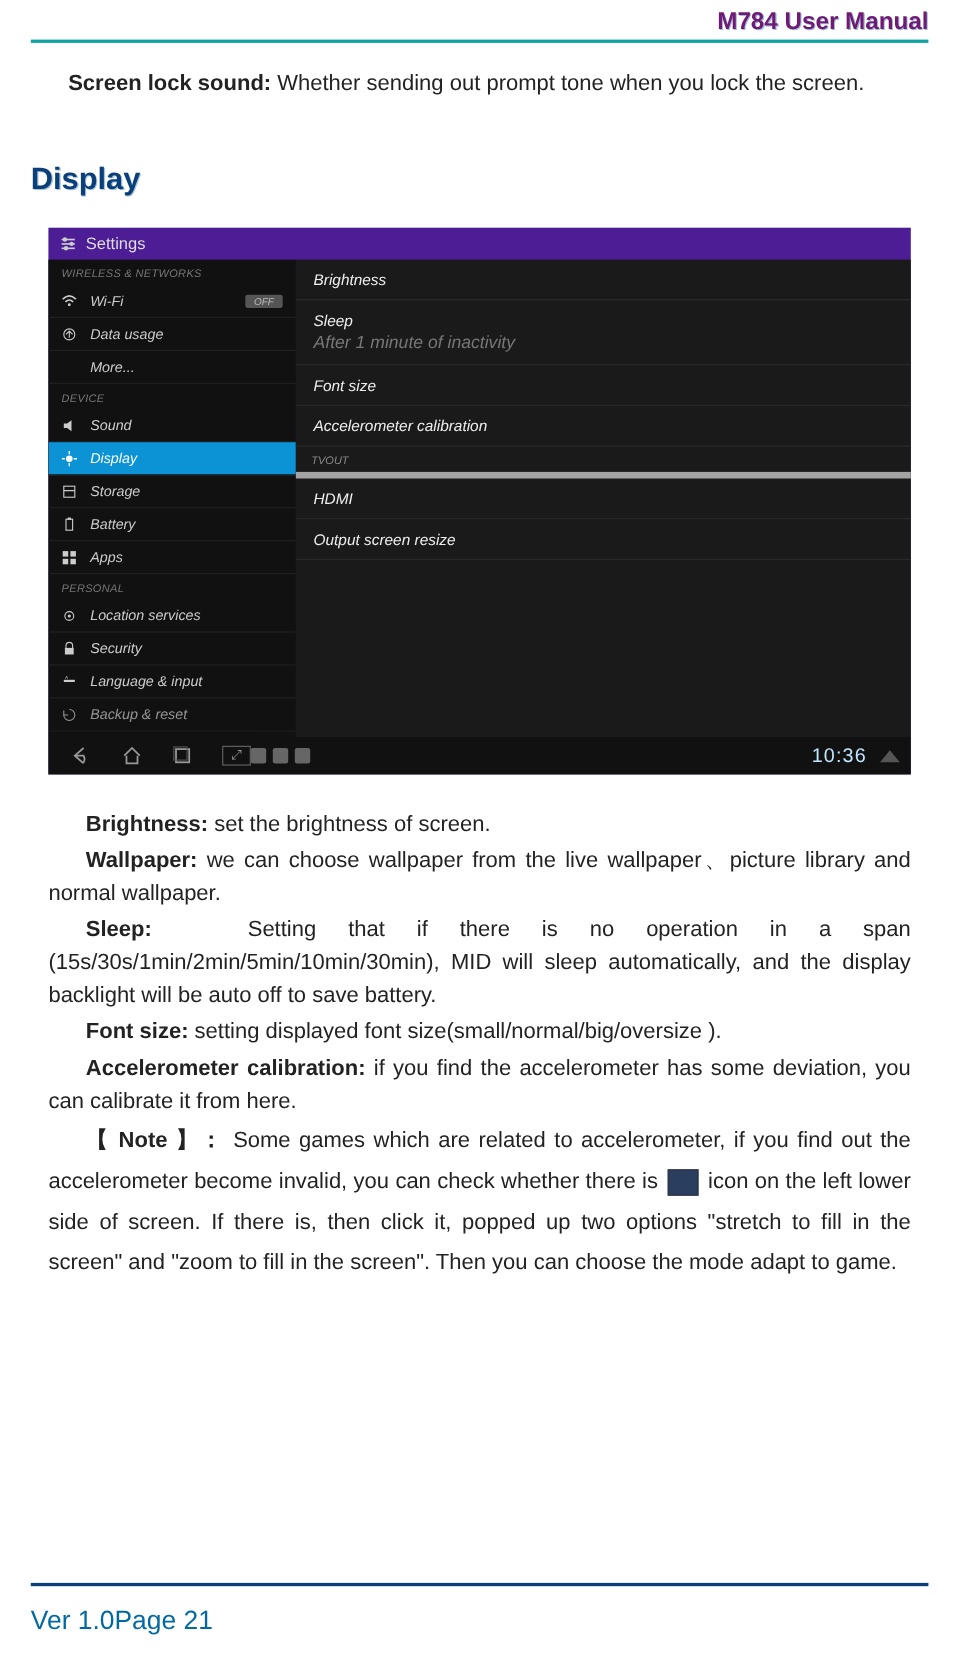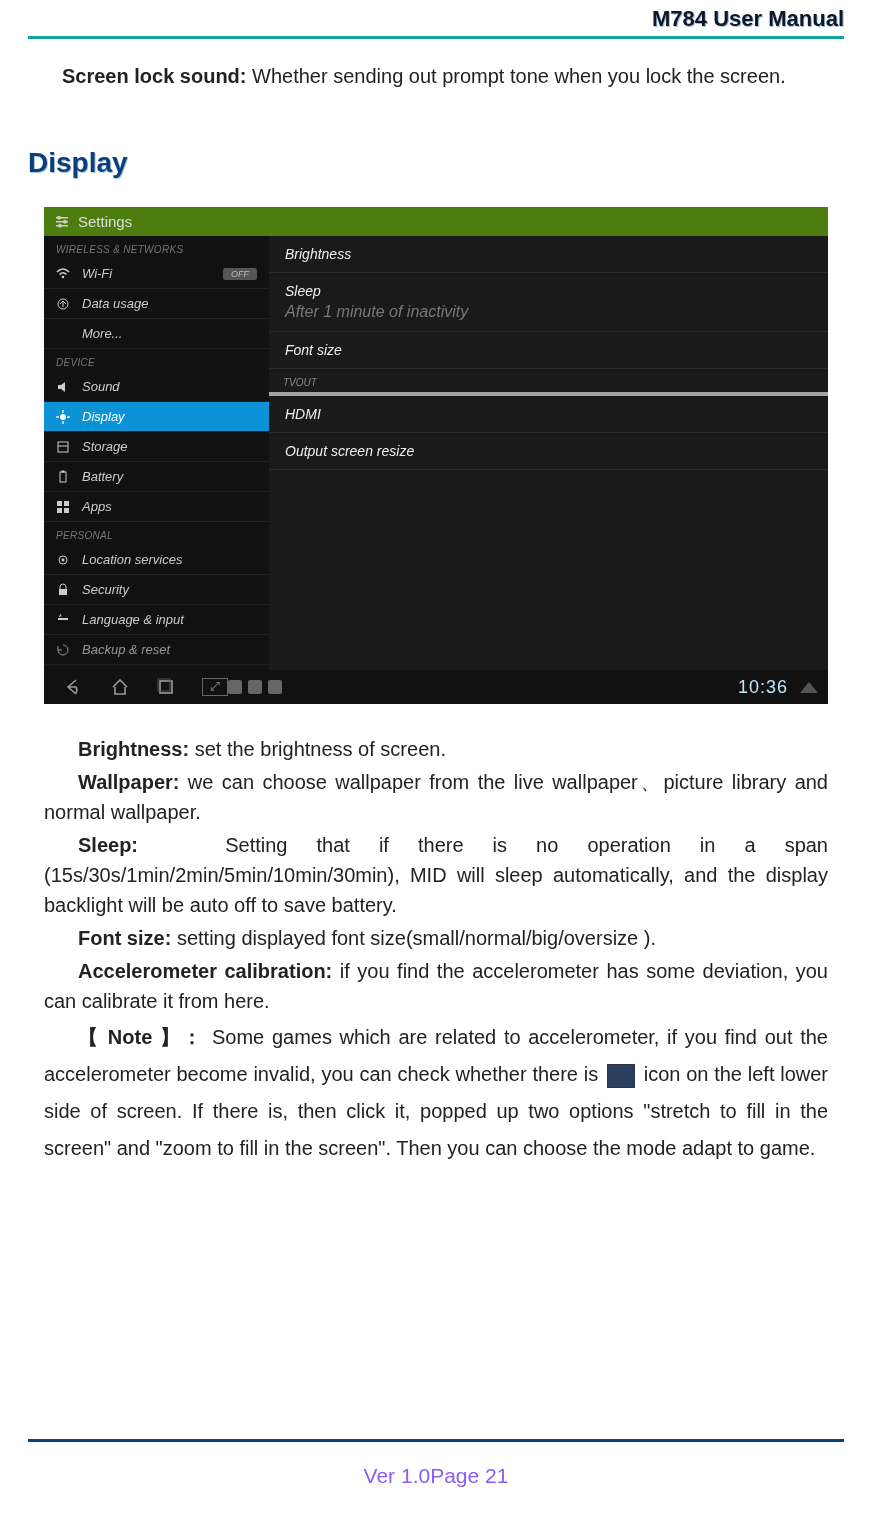--- a/index.html
+++ b/index.html
@@ -8,66 +8,66 @@
     height: 1520px;
     background: #fff;
     font-family: Arial, Helvetica, sans-serif;
     color: #222;
     position: relative;
     padding: 0 28px;
   }
   .header-title {
     text-align: right;
     font-weight: bold;
-    color: #0f172a;
+    color: #701a75;
     font-size: 22px;
     text-shadow: 1px 1px 0 #9fbcd8;
     padding-top: 6px;
     padding-bottom: 4px;
   }
   .teal-rule { border: none; border-top: 3px solid #0fa3a3; margin: 0 0 22px 0; }
   .body-text { font-size: 20px; line-height: 1.5; margin-bottom: 56px; }
   .indent { text-indent: 34px; }
   .bold { font-weight: 900; }
   .section-heading { color: #0a3f7a; font-weight: 900; font-size: 28px; text-shadow: 1px 1px 0 #aac3dc; margin-bottom: 28px; }
 
   
   .screenshot {
-    width: 784px; height: 497px; background:#4d7c0f; margin: 0 auto 30px auto;
+    width: 784px; height: 497px; background:#4c1d95; margin: 0 auto 30px auto;
     display:flex; flex-direction:column; font-family: "Helvetica Neue", Arial, sans-serif;
     color:#ddd;
   }
   .app-bar { display:flex; align-items:center; padding:6px 10px; font-size:15px; color:#ddd; }
   .app-bar svg { margin-right:8px; }
   .main-area { flex:1; display:flex;font-style:italic; }
   .sidebar { width:225px; background:#111; font-size:13px; color:#aaa; overflow:hidden; }
   .section-label { color:#777; font-size:10px; padding:8px 12px 4px 12px; letter-spacing:0.3px; }
   .s-item { display:flex; align-items:center; padding:7px 12px; border-bottom:1px solid #222; color:#ccc; font-size:13px; }
   .s-item.active { background:#0b93d5; color:#fff; }
   .s-item .ico { width:16px; margin-right:10px; display:inline-flex; }
   .wifi-toggle { margin-left:auto; font-size:9px; background:#555; color:#bbb; padding:1px 8px; border-radius:2px; }
   .content { flex:1; background:#1a1a1a; }
   .c-item { padding:10px 16px; border-bottom:1px solid #2b2b2b; }
   .c-item .title { color:#eee; font-size:14px; }
   .c-item .sub { color:#777; font-size:16px; margin-top:4px; }
-  .c-section { color:#888; font-size:10px; padding:8px 14px 4px 14px; border-bottom:4px solid #a3a3a3; }
+  .c-section { color:#888; font-size:10px; padding:8px 14px 4px 14px; border-bottom:6px solid #a3a3a3; }
   .sysbar { height:34px; background:#111; display:flex; align-items:center; padding:0 10px; color:#aaa; font-size:14px; }
   .sysbar .nav-icons { display:flex; gap:26px; margin-left:10px; }
   .sysbar .time { margin-left:auto; margin-right:6px; color:#bfe6ff; font-size:18px; letter-spacing:1px; }
   .sysbar .tri { width:0; height:0; border-left:9px solid transparent; border-right:9px solid transparent; border-bottom:11px solid #555; margin-left:6px; }
   .sysbar .status { display:flex; gap:6px; margin-right:8px; }
   .sysbar .status span { width:14px; height:14px; background:#666; border-radius:2px; }
 
   
   .para { font-size:20px; line-height:1.5; margin:3px 16px; }
   .para .lbl { font-weight:900; }
   .inline-icon { display:inline-block; width:28px; height:24px; background:#2a3f5f; border:1px solid #334; vertical-align:middle; margin:0 3px; }
 
   .foot-rule { border:none; border-top:3px solid #0a3f7a; position:absolute; left:28px; right:28px; bottom:78px; }
-  .footer { position:absolute; left:28px; right:28px; bottom:32px; display:flex; justify-content:center; font-size:21px; color:#8b5cf6; }
+  .footer { position:absolute; left:28px; right:28px; bottom:32px; display:flex; justify-content:flex-start; font-size:24px; color:#0369a1; }
 </style>
 </head>
 <body>
 
 <div class="header-title">M784  User  Manual</div>
 <hr class="teal-rule">
 
 <p class="body-text indent">
   <span class="bold">Screen lock sound:</span><span> Whether sending out prompt tone when you lock the screen.</span>
 </p>
@@ -206,20 +206,23 @@
       <div class="c-item">
           <div class="title">Brightness</div>
         </div>
       <div class="c-item">
         <div class="title">Sleep</div>
         <div class="sub">After 1 minute of inactivity</div>
       </div>
       <div class="c-item">
         <div class="title">Font size</div>
       </div>
+      <div class="c-item">
+          <div class="title">Accelerometer calibration</div>
+        </div>
       <div class="c-section">TVOUT</div>
       <div class="c-item">
           <div class="title">HDMI</div>
         </div>
       <div class="c-item">
           <div class="title">Output screen resize</div>
         </div>
     </div>
   </div>
   <div class="sysbar">

